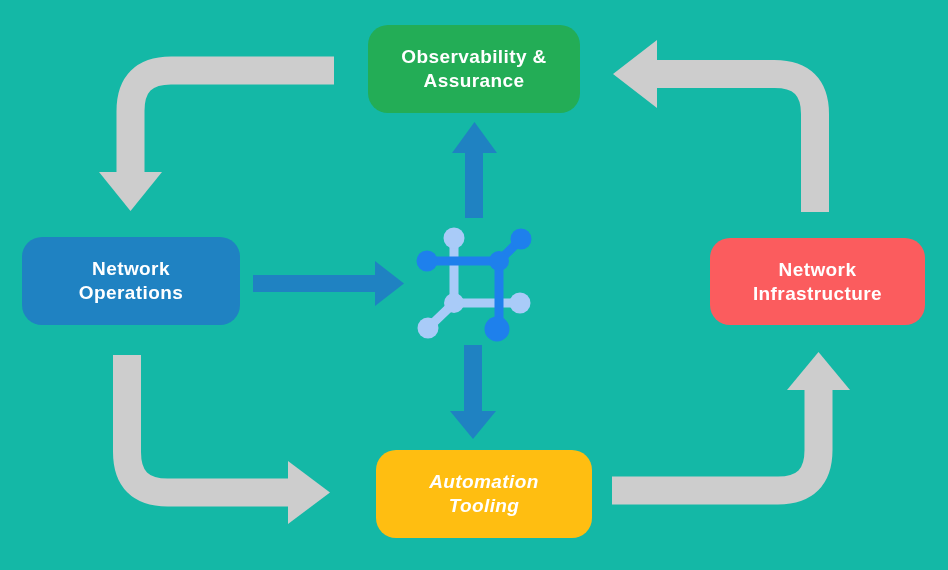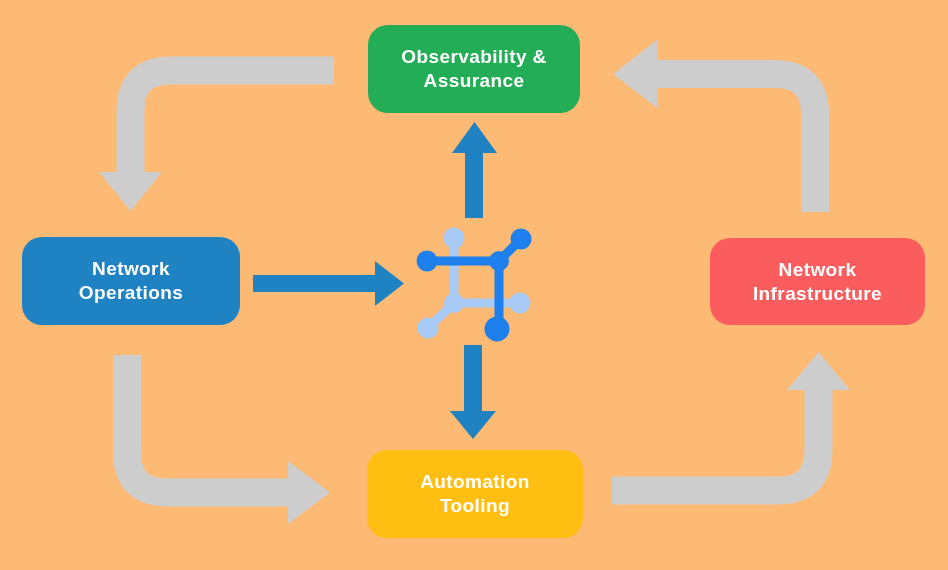--- a/index.html
+++ b/index.html
@@ -32,26 +32,26 @@
     text-align: center;
     color: #ffffff;
     font-size: 19px;
     font-weight: 600;
     line-height: 24px;
     letter-spacing: 0.4px;
   }
   .node-observability   { left: 368px; top: 25px;  width: 212px; height: 88px; }
   .node-operations      { left: 22px;  top: 237px; width: 218px; height: 88px; }
   .node-infrastructure  { left: 710px; top: 238px; width: 215px; height: 87px; }
-  .node-tooling         { left: 367px; top: 450px; width: 216px; height: 88px; }
+  .node-tooling         { left: 376px; top: 450px; width: 216px; height: 88px; font-style: italic; }
 </style>
 </head>
 <body>
 
-<div class="stage" style="background-color: #fdba74;">
+<div class="stage" style="background-color: #14b8a6;">
 
   <svg class="layer" viewBox="0 0 948 570">
 
     <g>
       <path d="M 334 70.5 L 171 70.5 Q 130.5 70.5 130.5 111 L 130.5 174" fill="none" stroke-width="28" stroke="#CDCDCD"></path>
       <polygon points="99,172 162,172 130.5,211" fill="#CDCDCD"></polygon>
     </g>
 
     <g>
       <path d="M 127 355 L 127 452 Q 127 492.5 167.5 492.5 L 290 492.5" fill="none" stroke-width="28" stroke="#CDCDCD"></path>

